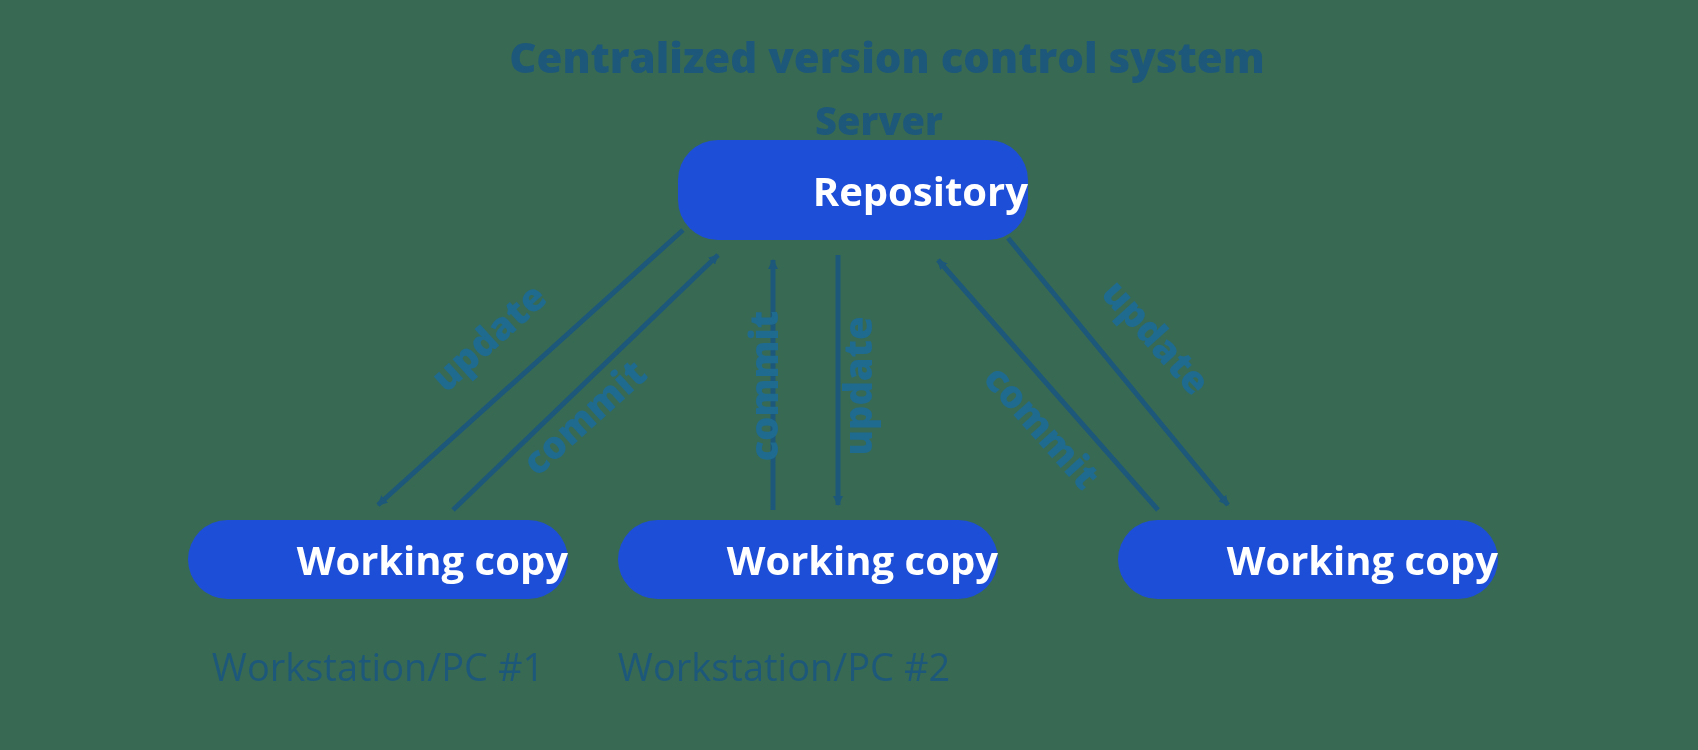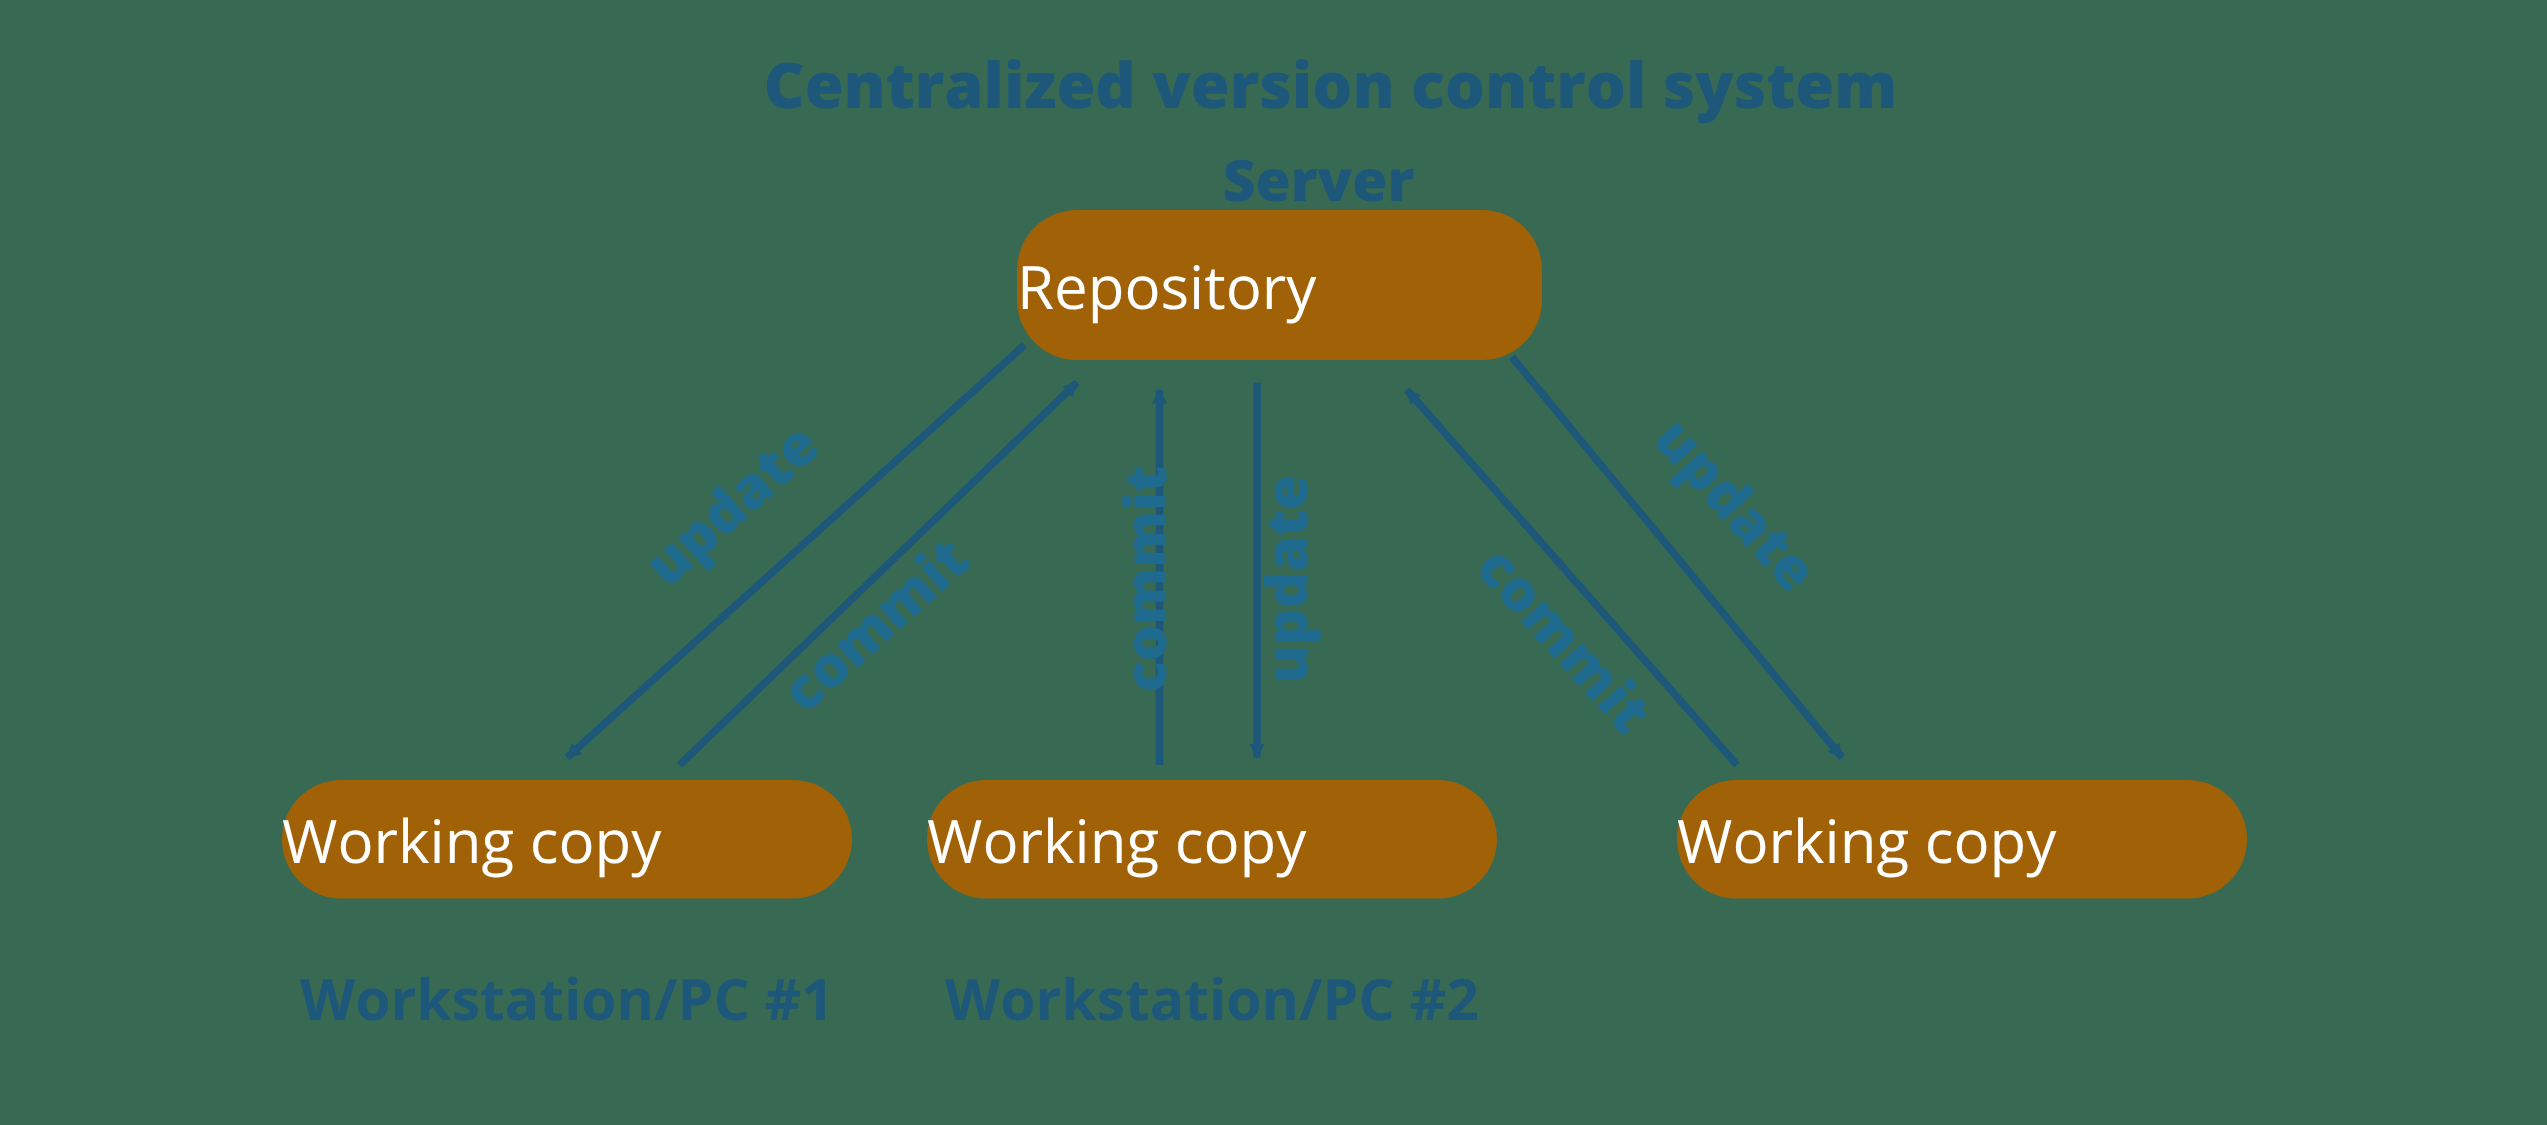--- a/index.html
+++ b/index.html
@@ -32,27 +32,27 @@
     top: 94px;
     left: 0;
     right: 16px;
     text-align: center;
     color: #1d587a;
     font-weight: 800;
     font-size: 38px;
   }
   .box {
     position: absolute;
-    background: #a16207;
+    background: #1d4ed8;
     border-radius: 40px;
     color: #ffffff;
-    font-weight: 400;
+    font-weight: 700;
     display: flex;
     align-items: center;
-    justify-content: flex-start;
+    justify-content: flex-end;
     box-sizing: border-box;
   }
   .box.repo {
     left: 640px;
     top: 140px;
     width: 350px;
     height: 100px;
     font-size: 40px;
   }
   .box.wc {
@@ -61,26 +61,26 @@
     height: 79px;
     font-size: 40px;
   }
   .box.wc1 { left: 150px; }
   .box.wc2 { left: 580px; }
   .box.wc3 { left: 1080px; }
   .ws-label {
     position: absolute;
     top: 640px;
     color: #1d587a;
-    font-weight: 700;
+    font-weight: 400;
     font-size: 38px;
     text-align: center;
   }
   .ws-label.l1 { left: 150px; width: 380px; }
-  .ws-label.l2 { left: 580px; width: 380px; }
+  .ws-label.l2 { left: 556px; width: 380px; }
   .ws-label.l3 { left: 1080px; width: 380px; }
   svg.arrows {
     position: absolute;
     left: 0; top: 0;
     width: 1698px; height: 750px;
     pointer-events: none;
   }
   .edge-label {
     position: absolute;
     color: #1f6a8f;

